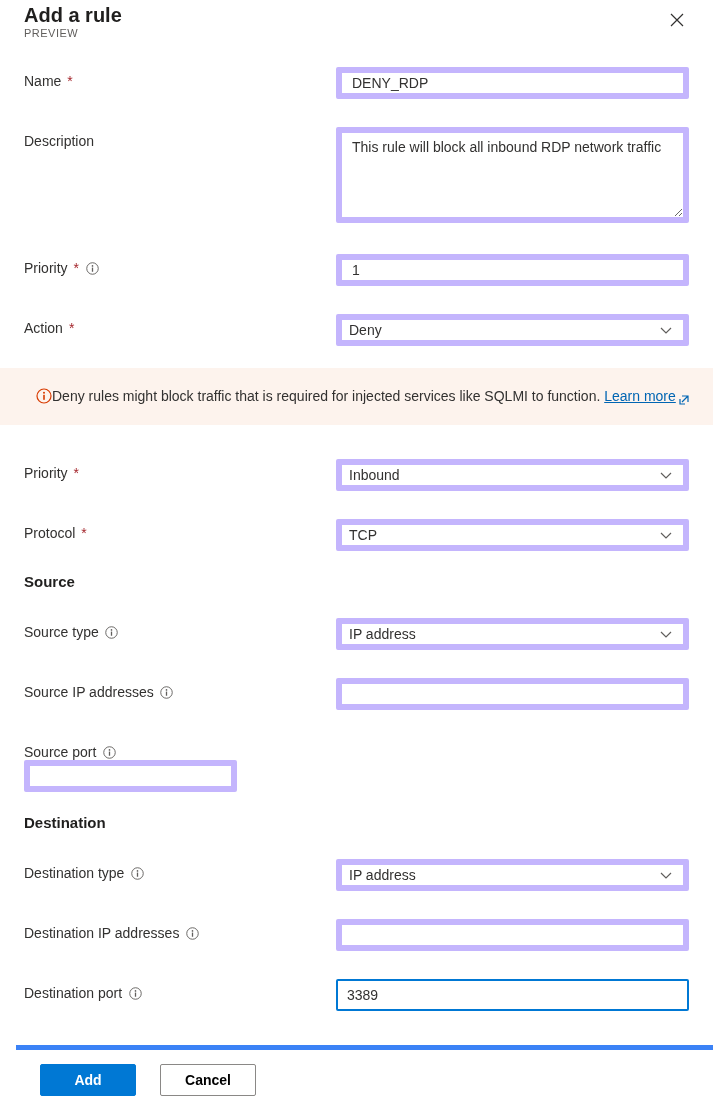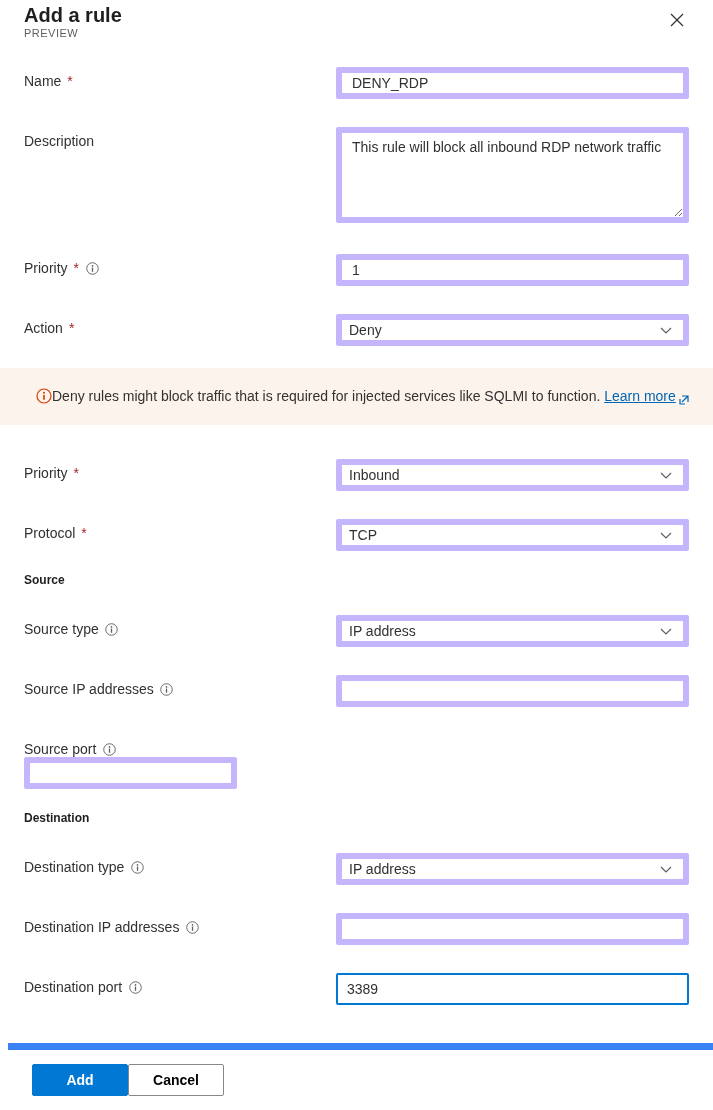--- a/index.html
+++ b/index.html
@@ -97,21 +97,21 @@
     .info-icon {
       display: inline-flex;
       width: 14px;
       height: 14px;
       align-items: center;
       justify-content: center;
     }
     .info-icon svg { display: block; }
     .section-heading {
       font-weight: 600;
-      font-size: 12px;
+      font-size: 15px;
       color: #201f1e;
       margin-top: 22px;
       margin-bottom: 28px;
     }
     .warning-box {
       background: #fdf3ed;
       padding: 18px 20px 18px 20px;
       margin: 4px -24px 34px -24px;
       display: flex;
       align-items: flex-start;
@@ -133,26 +133,27 @@
       align-items: center;
       gap: 2px;
     }
     .ext-icon {
       display: inline-block;
       width: 12px;
       height: 12px;
     }
     .footer {
       position: absolute;
-      left: 8px;
+      left: 16px;
       right: 0;
       bottom: 0;
-      border-top: 7px solid #3b82f6;
+      border-top: 5px solid #3b82f6;
       padding: 14px 24px;
       display: flex;
+      gap: 24px;
       background: #fff;
     }
     .btn {
       min-width: 96px;
       height: 32px;
       border: 1px solid #8a8886;
       background: #fff;
       color: #000000;
       font-size: 14px;
       font-weight: 600;

